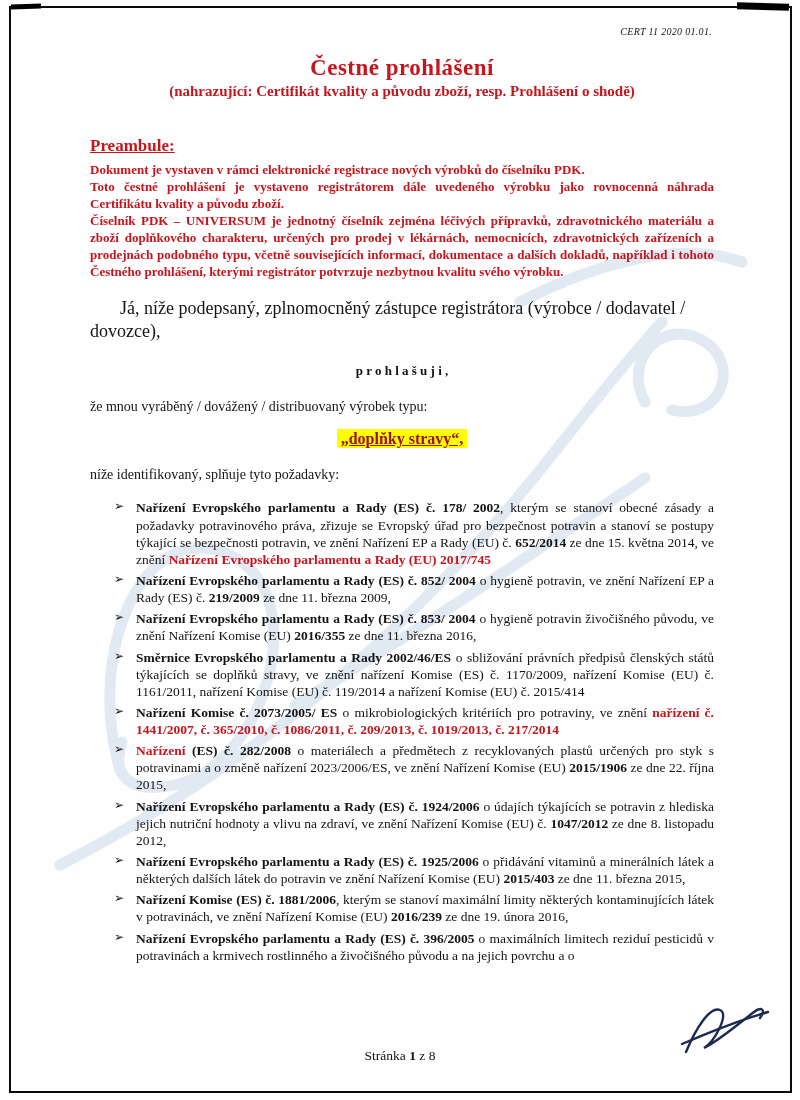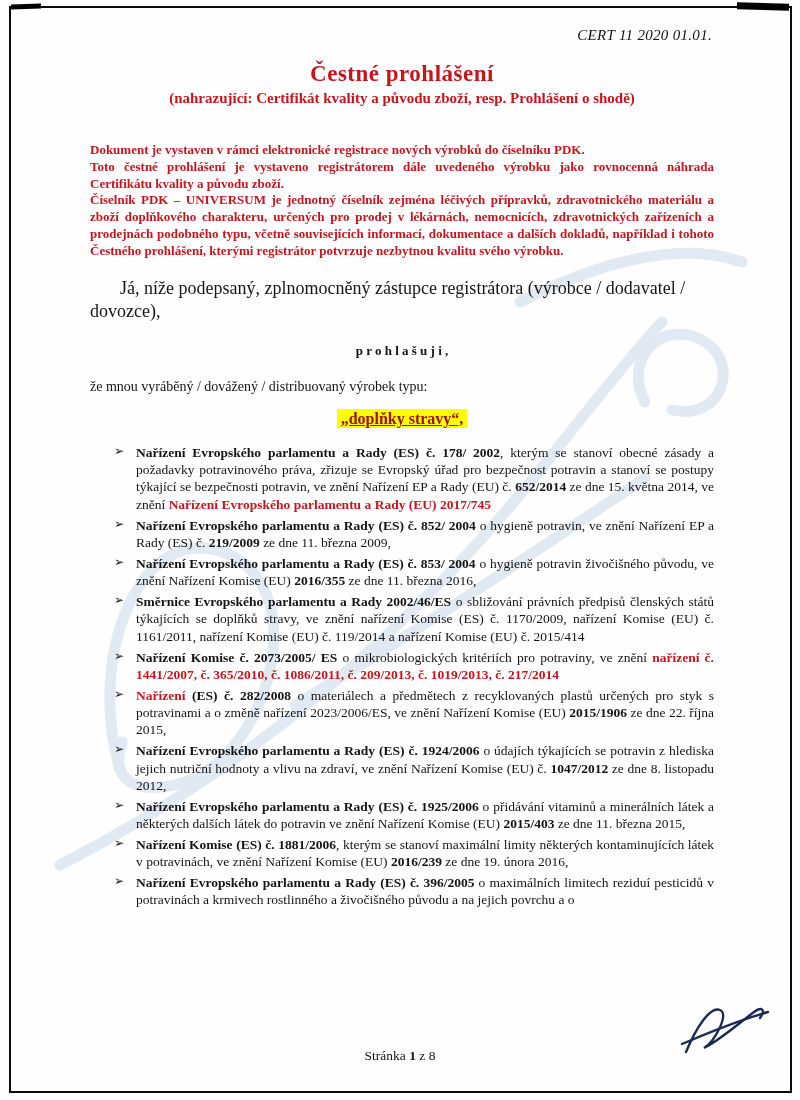--- a/index.html
+++ b/index.html
@@ -21,21 +21,21 @@
   .mark-tl{position:absolute;left:11px;top:4px;width:30px;height:5px;background:#000;transform:rotate(-1.5deg);z-index:6;}
   .mark-tr{position:absolute;right:11px;top:3px;width:52px;height:7px;background:#000;transform:rotate(1.6deg);z-index:6;}
   .watermark{position:absolute;left:0;top:0;width:800px;height:1100px;z-index:1;pointer-events:none;}
   .watermark path{stroke:var(--wm);fill:none;stroke-linecap:round;}
   .content{
     position:relative;z-index:2;
     padding:26px 86px 0 90px;
     font-size:13.5px;line-height:1.28;
   }
   .doc-code{
-    text-align:right;font-style:italic;font-size:15px;letter-spacing:.3px;
+    text-align:right;font-style:italic;font-size:10px;letter-spacing:.3px;
     margin-bottom:14px;padding-right:2px;
   }
   .title{
     margin:14px 0 0 0;text-align:center;
     color:var(--red);font-size:23px;font-weight:bold;letter-spacing:.5px;
   }
   .subtitle{
     text-align:center;color:var(--red);font-weight:bold;font-size:15px;margin-bottom:34px;
   }
   .preambule-heading{
@@ -91,30 +91,32 @@
     <path d="M 520 302 C 598 262, 680 240, 742 262"></path>
   </g>
 </svg>
 
 <div class="content">
   <div class="doc-code">CERT 11 2020 01.01.</div>
 
   <h1 class="title">Čestné prohlášení</h1>
   <div class="subtitle">(nahrazující: Certifikát kvality a původu zboží, resp. Prohlášení o shodě)</div>
 
+  <div class="preambule-heading">Preambule:</div>
   <p class="preambule-p">Dokument je vystaven v rámci elektronické registrace nových výrobků do číselníku PDK.</p>
   <p class="preambule-p">Toto čestné prohlášení je vystaveno registrátorem dále uvedeného výrobku jako rovnocenná náhrada Certifikátu kvality a původu zboží.</p>
   <p class="preambule-p">Číselník PDK – UNIVERSUM je jednotný číselník zejména léčivých přípravků, zdravotnického materiálu a zboží doplňkového charakteru, určených pro prodej v lékárnách, nemocnicích, zdravotnických zařízeních a prodejnách podobného typu, včetně souvisejících informací, dokumentace a dalších dokladů, například i tohoto Čestného prohlášení, kterými registrátor potvrzuje nezbytnou kvalitu svého výrobku.</p>
 
   <p class="intro">Já, níže podepsaný, zplnomocněný zástupce registrátora (výrobce / dodavatel / dovozce),</p>
   <div class="verb">p r o h l a š u j i ,</div>
   <p class="product-line">že mnou vyráběný / dovážený  / distribuovaný výrobek typu:</p>
   <div class="highlight-wrap">
     <span class="highlight">„doplňky stravy“,</span>
   </div>
+  <p class="closing">níže identifikovaný, splňuje tyto požadavky:</p>
 
   <div class="req-list">
       <div class="req-item"><span class="marker b">➢</span><span class="b">Nařízení Evropského parlamentu a Rady (ES) č. 178/ 2002</span><span>, kterým se stanoví obecné zásady a požadavky potravinového práva, zřizuje se Evropský úřad pro bezpečnost potravin a stanoví se postupy týkající se bezpečnosti potravin, ve znění Nařízení EP a Rady (EU) č. </span><span class="b">652/2014</span><span> ze dne 15. května 2014, ve znění </span><span class="b r">Nařízení Evropského parlamentu a Rady (EU) 2017/745</span></div>
       <div class="req-item"><span class="marker b">➢</span><span class="b">Nařízení Evropského parlamentu a Rady (ES) č. 852/ 2004</span><span> o hygieně potravin, ve znění Nařízení EP a Rady (ES) č. </span><span class="b">219/2009</span><span> ze dne 11. března 2009,</span></div>
       <div class="req-item"><span class="marker b">➢</span><span class="b">Nařízení Evropského parlamentu a Rady (ES) č. 853/ 2004</span><span> o hygieně potravin živočišného původu, ve znění Nařízení Komise (EU) </span><span class="b">2016/355</span><span> ze dne 11. března 2016,</span></div>
       <div class="req-item"><span class="marker b">➢</span><span class="b">Směrnice Evropského parlamentu a Rady 2002/46/ES</span><span> o sbližování právních předpisů členských států týkajících se doplňků stravy, ve znění nařízení Komise (ES) č. 1170/2009, nařízení Komise (EU) č. 1161/2011, nařízení Komise (EU) č. 119/2014 a nařízení Komise (EU) č. 2015/414</span></div>
       <div class="req-item"><span class="marker b">➢</span><span class="b">Nařízení Komise č. 2073/2005/ ES</span><span> o mikrobiologických kritériích pro potraviny, ve znění </span><span class="b r">nařízení č. 1441/2007, č. 365/2010, č. 1086/2011, č. 209/2013, č. 1019/2013, č. 217/2014</span></div>
       <div class="req-item"><span class="marker b">➢</span><span class="b r">Nařízení</span><span class="b"> (ES) č. 282/2008</span><span> o materiálech a předmětech z recyklovaných plastů určených pro styk s potravinami a o změně nařízení 2023/2006/ES, ve znění Nařízení Komise (EU) </span><span class="b">2015/1906</span><span> ze dne 22. října 2015,</span></div>
       <div class="req-item"><span class="marker b">➢</span><span class="b">Nařízení Evropského parlamentu a Rady (ES) č. 1924/2006</span><span> o údajích týkajících se potravin z hlediska jejich nutriční hodnoty a vlivu na zdraví, ve znění Nařízení Komise (EU) č. </span><span class="b">1047/2012</span><span> ze dne 8. listopadu 2012,</span></div>
       <div class="req-item"><span class="marker b">➢</span><span class="b">Nařízení Evropského parlamentu a Rady (ES) č. 1925/2006</span><span> o přidávání vitaminů a minerálních látek a některých dalších látek do potravin ve znění Nařízení Komise (EU) </span><span class="b">2015/403</span><span> ze dne 11. března 2015,</span></div>

